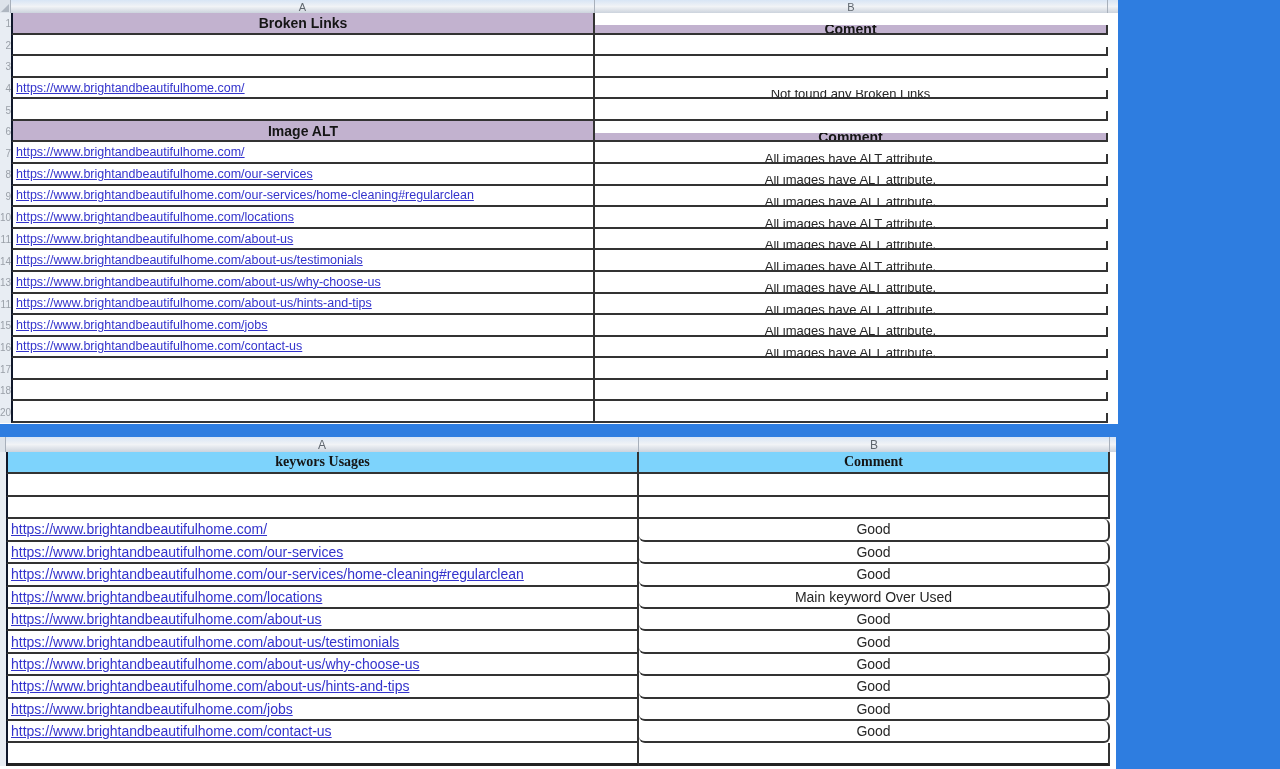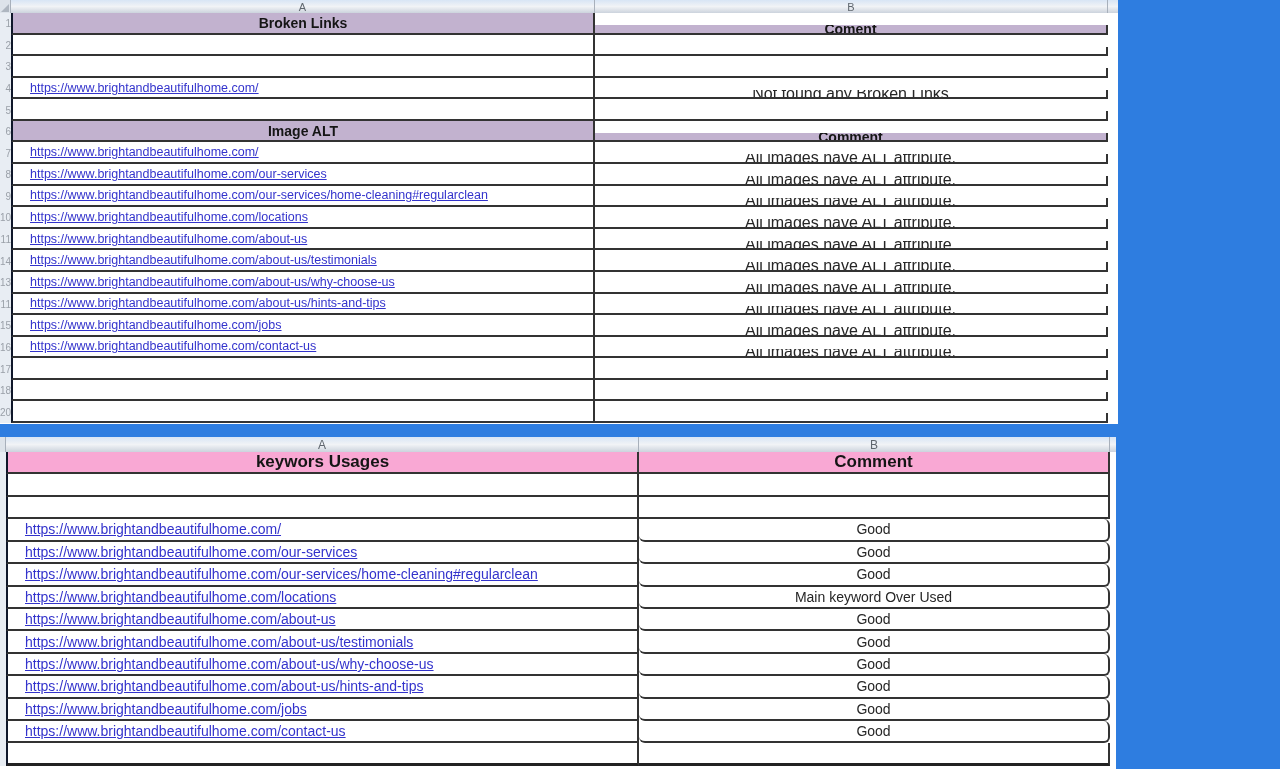--- a/index.html
+++ b/index.html
@@ -49,27 +49,27 @@
     background:#ffffff;
   }
   .ca{border-left:2px solid #0f172a;}
   #sheet-top .ca{width:584px;}
   #sheet-top .cb{width:513px;margin-top:12px;}
   #sheet-bottom .ca{width:633px;}
   #sheet-bottom .cb{width:471px;}
 
   .purple .cell{font-weight:bold;justify-content:center;color:#151515;}
   #sheet-top .purple .cell{background:#c2b2cf;font-size:14px;}
-  #sheet-bottom .purple .cell{background:#f9a8d4;font-size:17px;}
-
-  .cell a{color:#3333cc;text-decoration:underline;padding-left:17px;}
+  #sheet-bottom .purple .cell{background:#7dd3fc;font-size:14px;font-family:Liberation Serif, serif;}
+
+  .cell a{color:#3333cc;text-decoration:underline;padding-left:3px;}
   #sheet-top .cell{font-size:12.5px;}
   #sheet-bottom .cell{font-size:14px;}
   .cmt{justify-content:center;color:#262626;}
-  #sheet-top .cmt{font-size:16px;}
+  #sheet-top .cmt{font-size:13px;}
   #sheet-bottom .cmt{font-size:14px;border-radius:6px;}
   .lastrow .cell{border-bottom:3px solid #222222;}
 </style>
 </head>
 <body>
 
 <div class="sheet" id="sheet-top">
   <div class="colhead">
     <div class="seg corner" style="width:11px">
         <span class="tri"></span>

